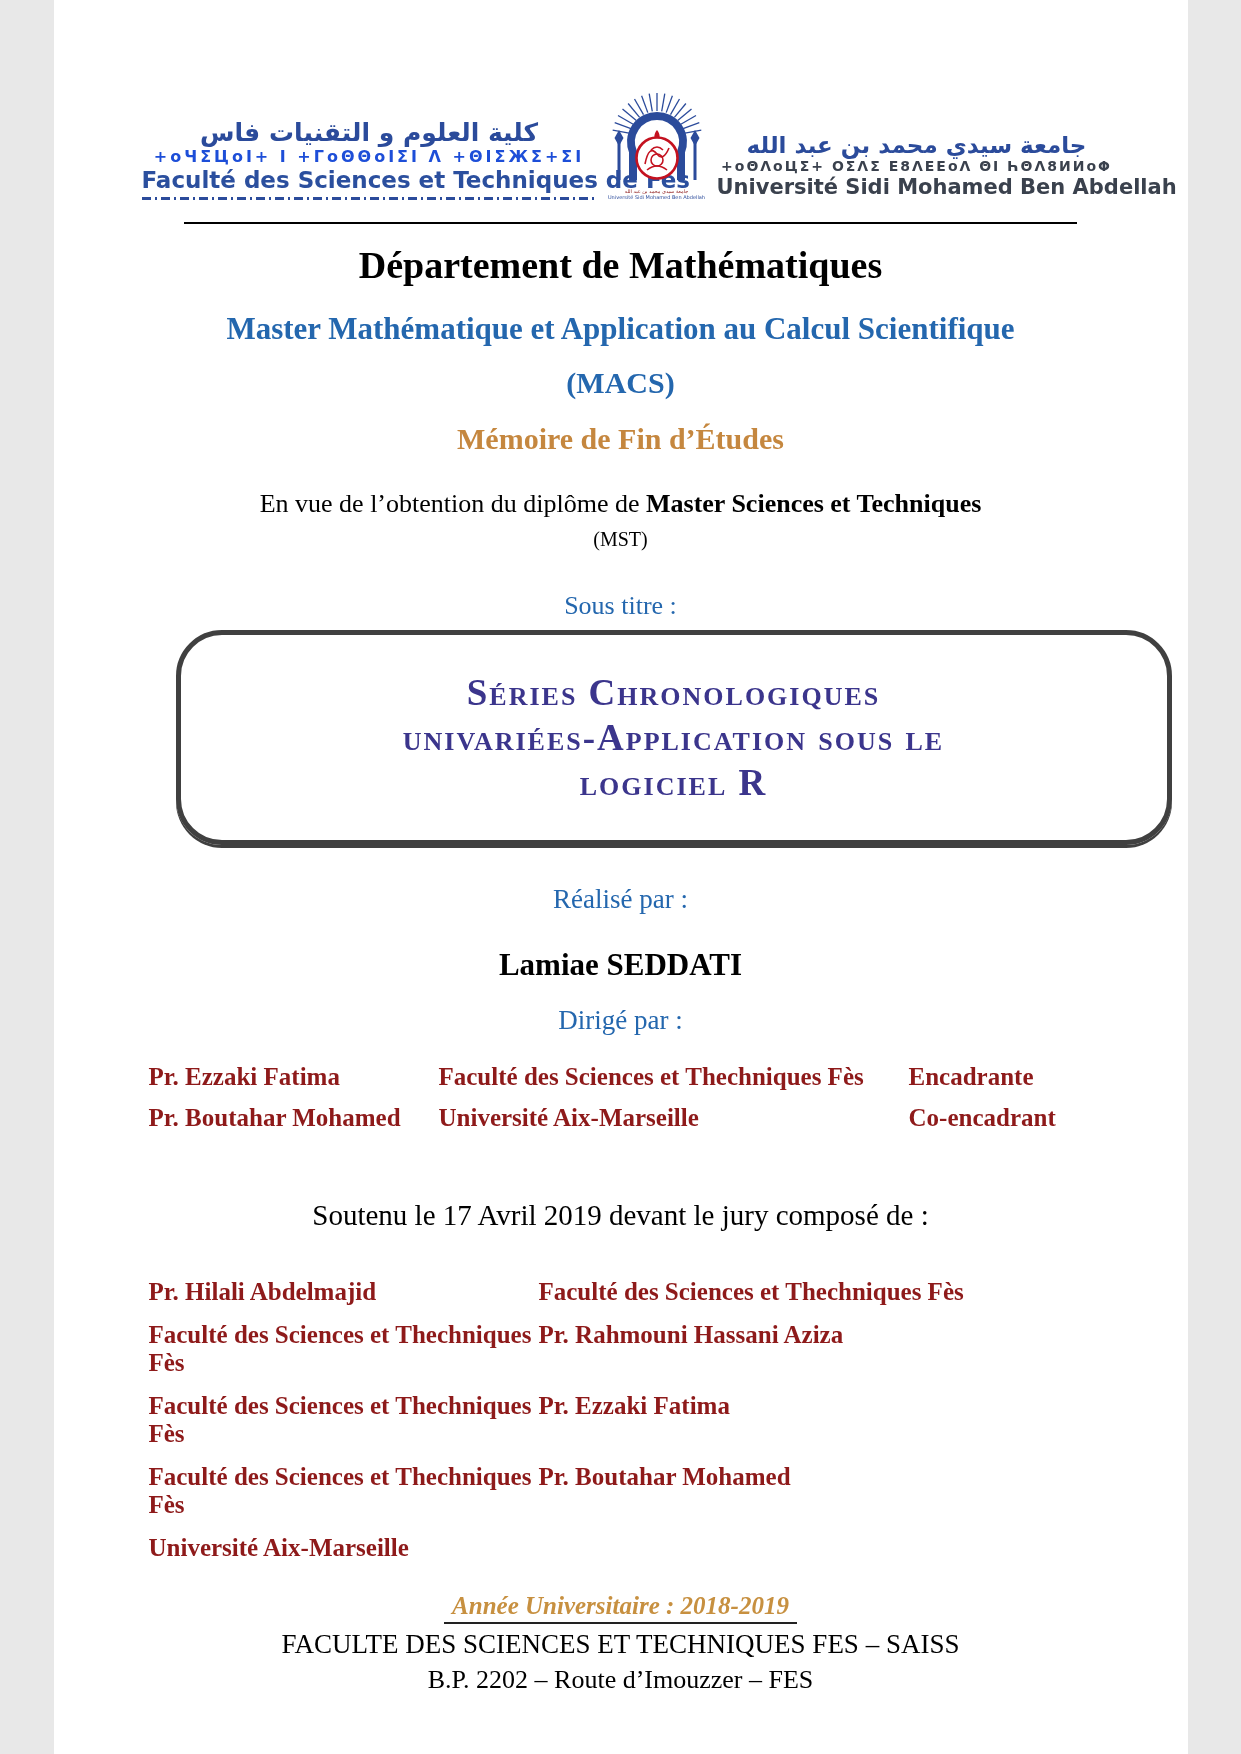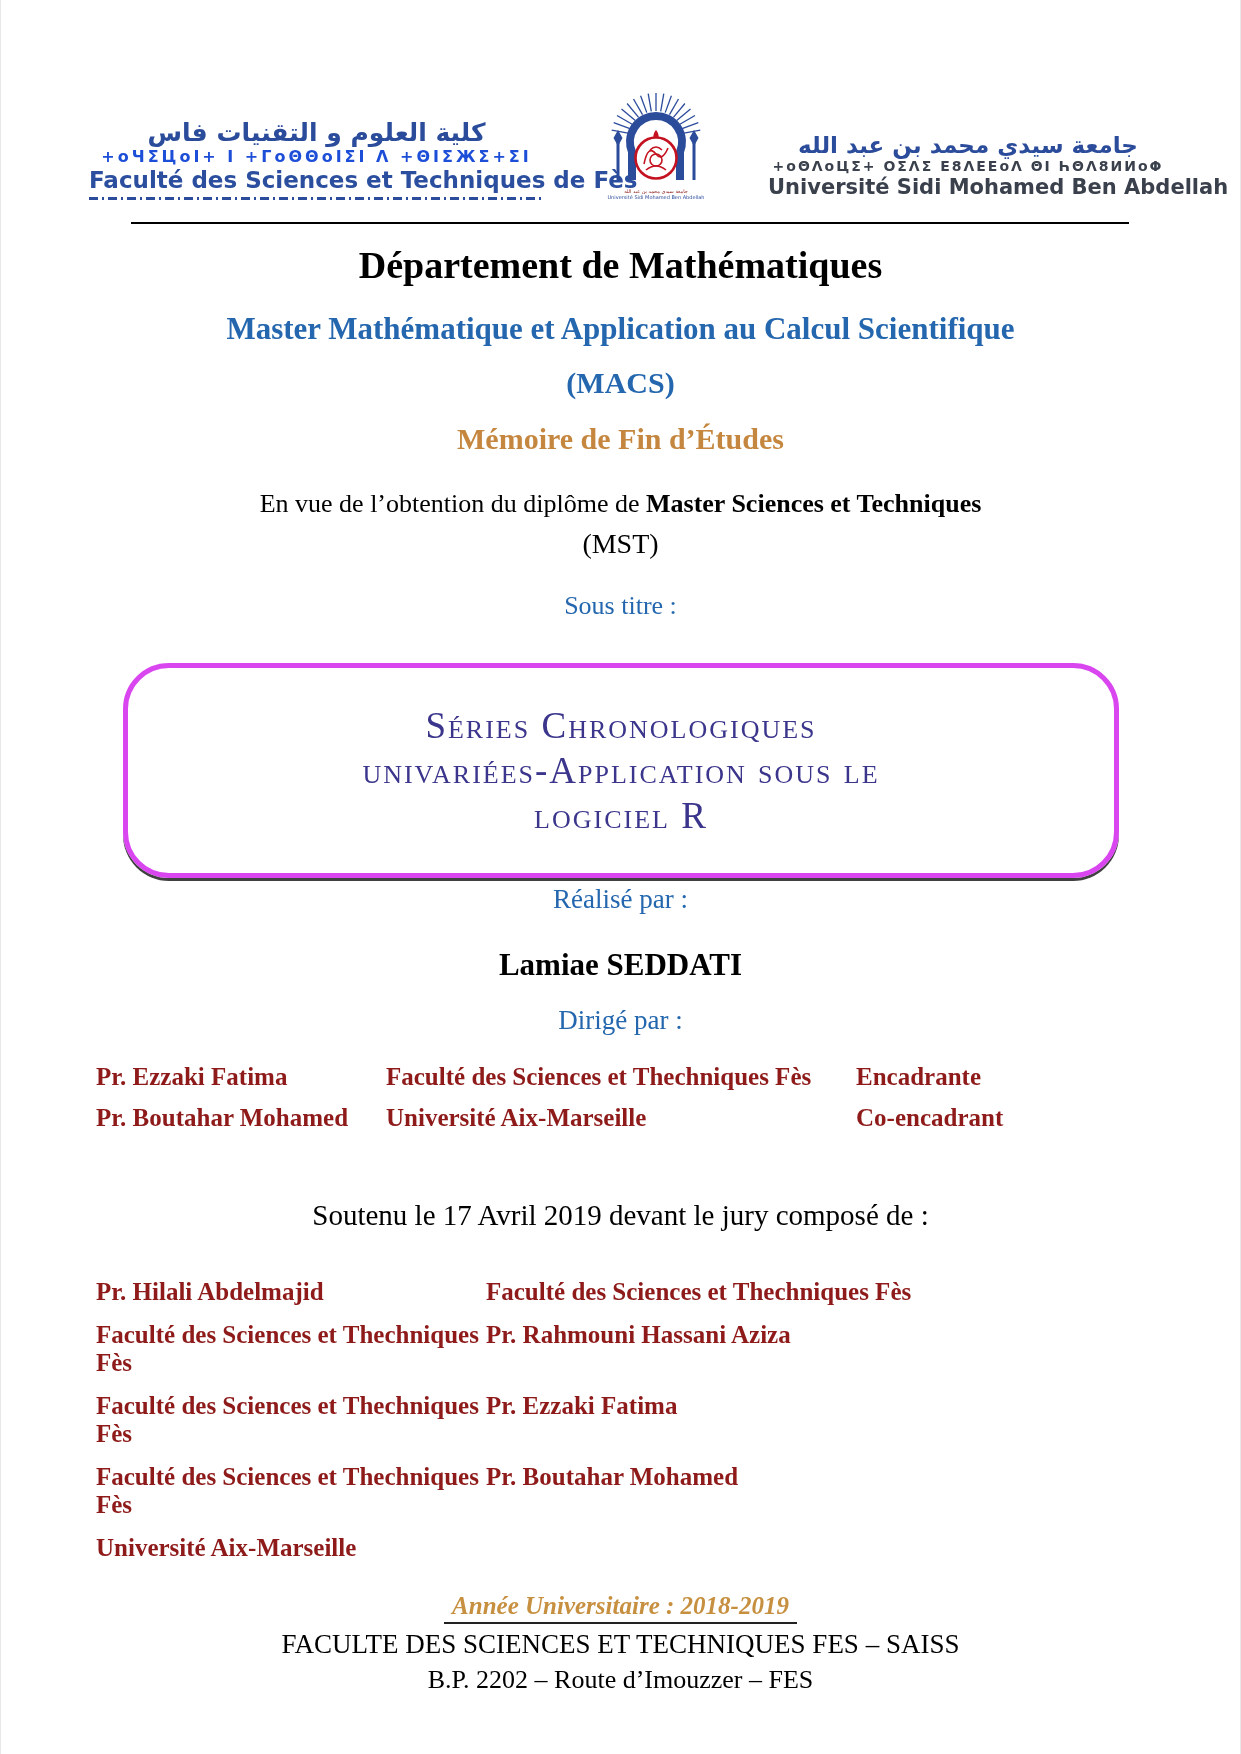--- a/index.html
+++ b/index.html
@@ -1,23 +1,24 @@
 <!DOCTYPE html>
 <html><head>
 <meta charset="utf-8">
 <style>
   html,body{margin:0;padding:0;background:#e8e8e8;}
   .page{
     position:relative;
-    width:1239px;height:1754px;
+    width:1122px;height:1754px;
     margin:0 auto;
     background:#ffffff;
     overflow:hidden;
     font-family:"Liberation Serif",serif;
     color:#000;
+    padding-left:12px;
   }
   
   .header{
     position:absolute;top:84px;left:88px;right:72px;
     display:flex;align-items:flex-end;justify-content:space-between;
     font-family:"DejaVu Sans",sans-serif;
   }
   .h-left{width:455px;text-align:center;}
   .h-right{width:400px;text-align:center;}
   .ar{font-weight:bold;color:#2B4B9B;font-size:25px;line-height:1.15;}
@@ -35,30 +36,31 @@
   .logo-cap2{font-size:5px;line-height:1.2;color:#2B4B9B;white-space:nowrap;overflow:hidden;}
   .rule{position:absolute;top:222px;left:130px;right:111px;border-top:2px solid #000;}
   
   .cblock{position:absolute;left:0;width:100%;text-align:center;}
   .t-dept   {top:243px;font-size:38px;font-weight:bold;color:#000;}
   .t-master {top:311px;font-size:31px;font-weight:bold;color:#2467AE;}
   .t-macs   {top:366px;font-size:30px;font-weight:bold;color:#2467AE;}
   .t-memoire{top:422px;font-size:30px;font-weight:bold;color:#C5873F;}
   .t-envue  {top:489px;font-size:26px;color:#000;}
   .t-envue b{font-weight:bold;}
-  .t-mst    {top:528px;font-size:28px;color:#000;}
+  .t-mst    {top:528px;font-size:20px;color:#000;}
   .t-soustitre{top:591px;font-size:26px;color:#2467AE;}
   
   .titlebox{
-    position:absolute;top:663px;left:122px;width:996px;height:215px;
-    border:5px solid #d946ef;border-radius:46px;
+    position:absolute;top:630px;left:122px;width:996px;height:215px;
+    border:5px solid #404040;border-radius:46px;
     box-shadow:0 3px 0 rgba(0,0,0,.75);
     box-sizing:border-box;
     display:flex;flex-direction:column;justify-content:center;
     text-align:center;
+    font-weight:bold;
   }
   .titlebox .line{
     font-variant:small-caps;
     font-size:37px;line-height:45px;
     letter-spacing:2px;
     color:#3B358C;
   }
   
   .t-realise{top:884px;font-size:27px;color:#2467AE;}
   .t-author {top:947px;font-size:31px;font-weight:bold;color:#000;}

